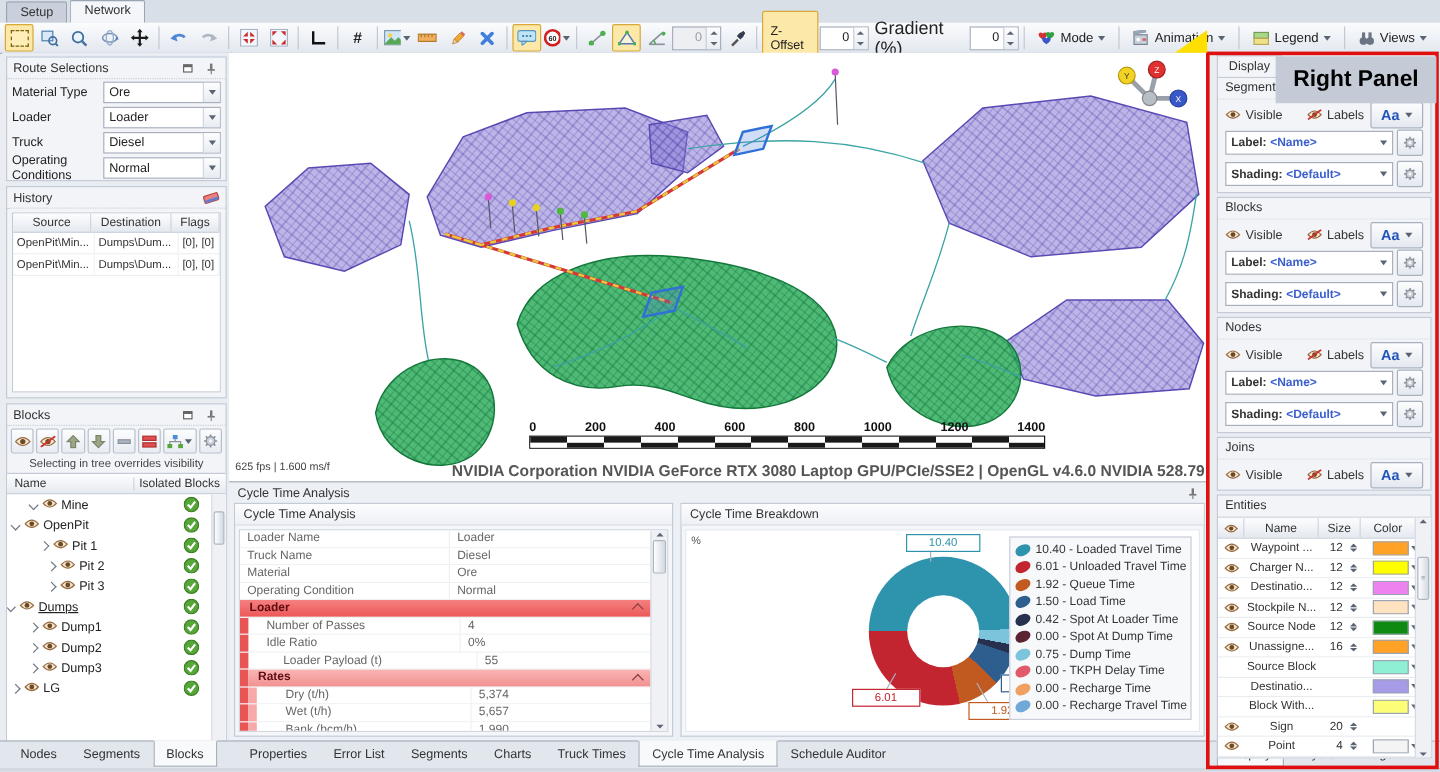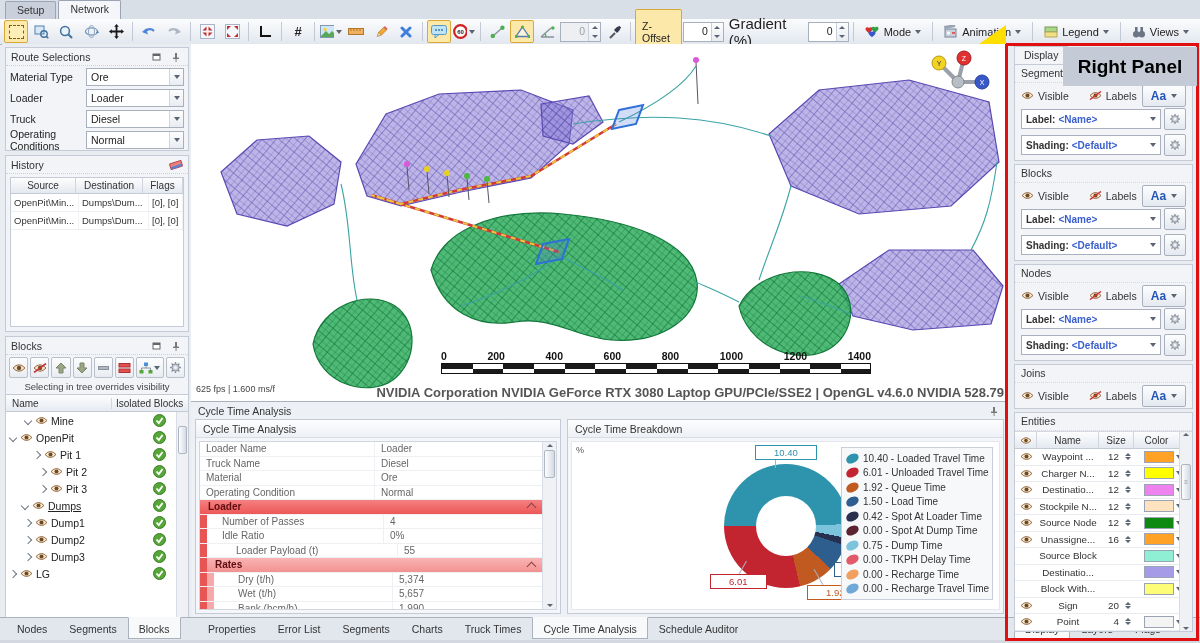--- a/index.html
+++ b/index.html
@@ -618,21 +618,21 @@
               <span class="teye"><svg width="13" height="9">
                   <path d="M1,4.5 Q6.5,-1.5 12,4.5 Q6.5,10.5 1,4.5 Z" fill="#F5E6CF" stroke="#9A6B3F"></path>
                   <circle cx="6.5" cy="4.5" r="2" fill="#6B4A26"></circle>
                 </svg></span>
               <span class="tlab">Pit 3</span>
               <span class="tchk"><svg width="13" height="13">
                   <circle cx="6.5" cy="6.5" r="6" fill="#57A639" stroke="#3C7E25"></circle>
                   <path d="M3.5,6.5 L5.8,9 L9.6,4" stroke="#fff" stroke-width="1.8" fill="none"></path>
                 </svg></span>
             </div>
-            <div class="titem" style="padding-left: 16px; text-decoration: underline;">
+            <div class="titem" style="padding-left: 0; text-decoration: underline;">
               <span class="chev-d"></span>
               <span class="teye"><svg width="13" height="9">
                   <path d="M1,4.5 Q6.5,-1.5 12,4.5 Q6.5,10.5 1,4.5 Z" fill="#F5E6CF" stroke="#9A6B3F"></path>
                   <circle cx="6.5" cy="4.5" r="2" fill="#6B4A26"></circle>
                 </svg></span>
               <span class="tlab">Dumps</span>
               <span class="tchk"><svg width="13" height="13">
                   <circle cx="6.5" cy="6.5" r="6" fill="#57A639" stroke="#3C7E25"></circle>
                   <path d="M3.5,6.5 L5.8,9 L9.6,4" stroke="#fff" stroke-width="1.8" fill="none"></path>
                 </svg></span>

